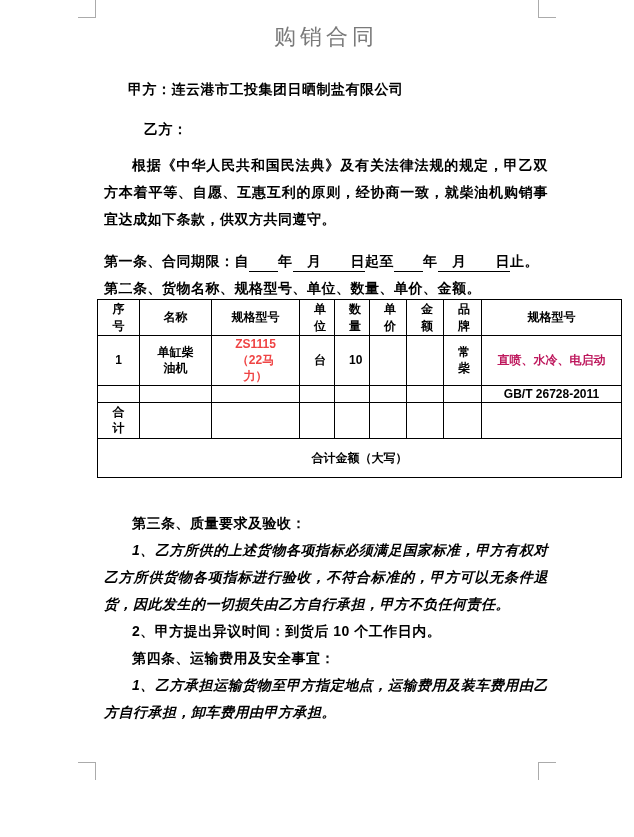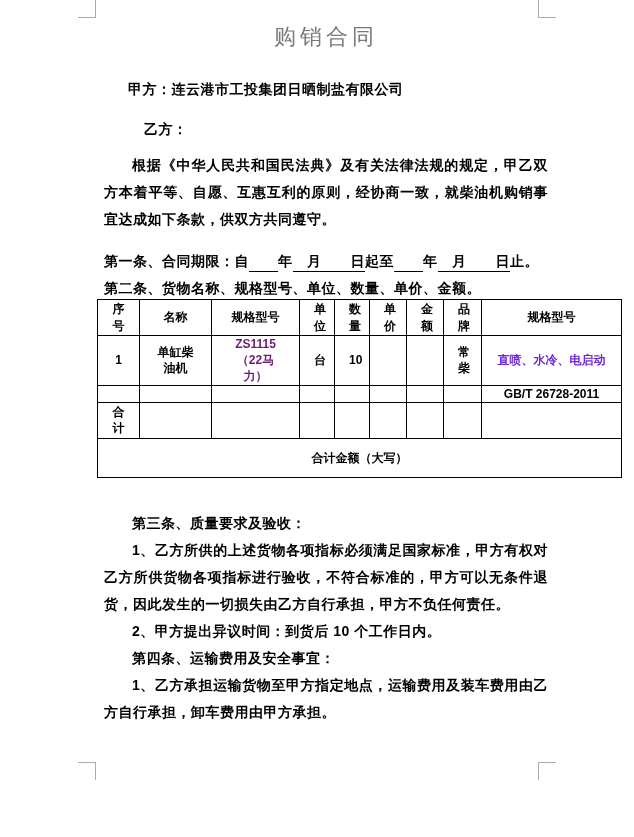--- a/index.html
+++ b/index.html
@@ -23,21 +23,21 @@
     font-weight:normal; color:#7a7a7a;
     font-size:22px; letter-spacing:4px;
     text-align:center; margin:6px 0 0 0; line-height:27px;
   }
   p { margin:0; }
   .party-a { margin-top:26px;margin-left:24px; }
   .party-b { margin-top:13px;margin-left:40px; }
   .preamble { margin-top:9px; text-indent:2em; text-align:justify; }
   .clause1 { margin-top:15px; white-space:nowrap; }
   .indent { text-indent:2em; }
-  .just { text-align:justify; }
+  .just { text-align:justify;font-style:italic; }
   .sec3 { margin-top:32px; }
   .blank {
     display:inline-block;
     border-bottom:1px solid #000;
     line-height:19px; 
   }
   .bw { min-width:27px; }
   
   table.goods {
     border-collapse:collapse; table-layout:fixed;
@@ -48,22 +48,22 @@
     border:1px solid #000;
     text-align:center; vertical-align:middle;
     padding:0 14px; font-weight:bold; line-height:1.35;
     overflow:hidden;
   }
   tr.hrow  { height:36px; }
   tr.drow1 { height:39px; }
   tr.drow2 { height:14px; }
   tr.trow  { height:36px; }
   tr.grow  { height:39px; }
-  .red  { color:#701a75; }
-  .dred { color:#6d28d9; }
+  .red  { color:#ef4444; }
+  .dred { color:#be185d; }
 </style>
 </head>
 <body>
 
 <div class="mark" style="left:95px; top:0; width:1px; height:17px;"></div>
 <div class="mark" style="left:78px; top:17px; width:18px; height:1px;"></div>
 
 <div class="mark" style="left:538px; top:0; width:1px; height:17px;"></div>
 <div class="mark" style="left:538px; top:17px; width:18px; height:1px;"></div>
 

